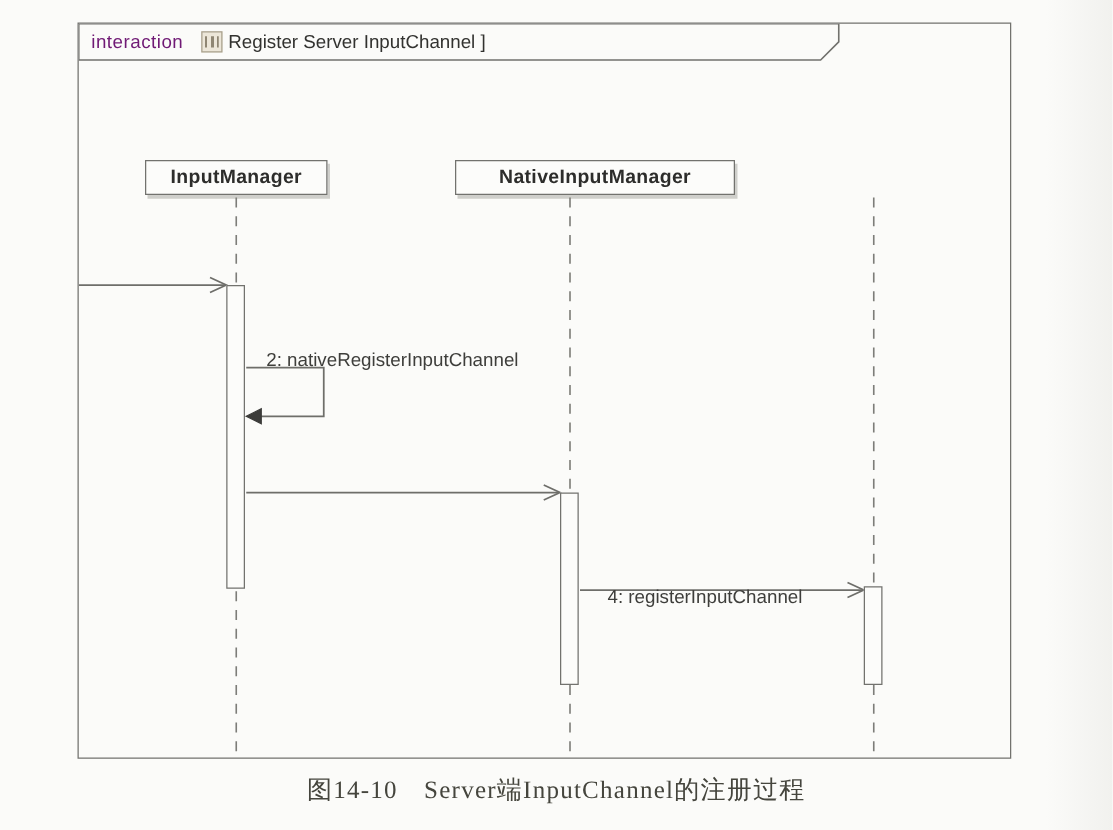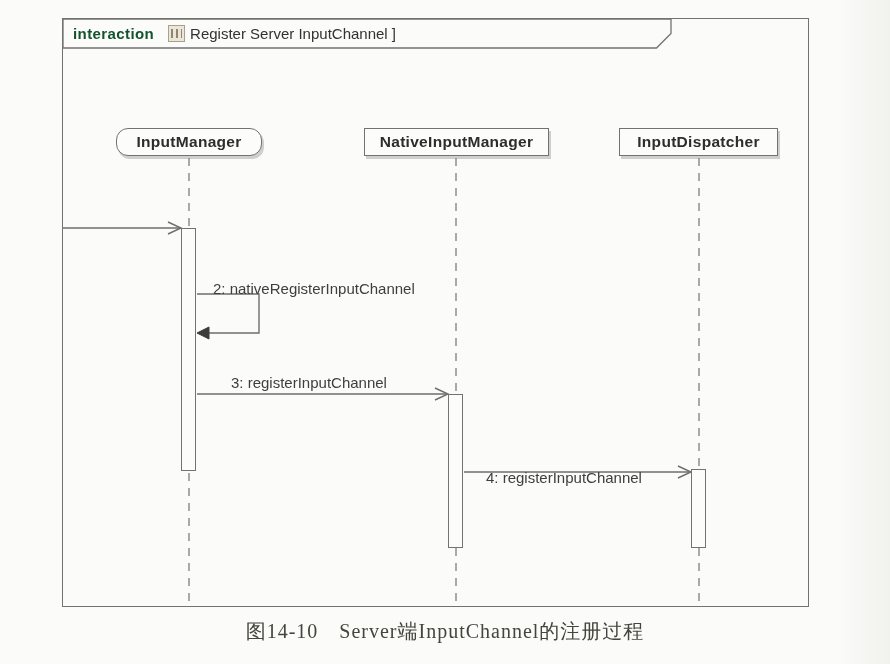--- a/index.html
+++ b/index.html
@@ -11,36 +11,36 @@
   }
   .frame{
     position:absolute;left:62px;top:18px;width:745px;height:587px;
     border:1.4px solid #72726e;box-sizing:content-box;background:transparent;
   }
   .overlay{position:absolute;left:0;top:0;width:745px;height:587px;}
   .frame-title{
     position:absolute;left:10px;top:4px;height:21px;
     display:flex;align-items:center;font-size:15px;color:#32322f;white-space:nowrap;
   }
-  .frame-title .kw{font-weight:bold;letter-spacing:.4px;margin-right:9px;color:#14532d;text-align:right;}
+  .frame-title .kw{font-weight:normal;letter-spacing:.4px;margin-right:9px;color:#701a75;text-align:right;}
   .ref-icon{
     display:inline-block;width:15px;height:15px;margin:0 5px;vertical-align:middle;
     border:1px solid #a8a08c;background:#ece6d8;
     background-image:repeating-linear-gradient(90deg,#8f8673 0 2px,transparent 2px 5px);
     background-size:11px 9px;background-position:2px 3px;background-repeat:no-repeat;
   }
   .lifeline-head{
     position:absolute;top:109px;height:28px;box-sizing:border-box;
     border:1.2px solid #72726e;background:#fcfcfa;
     box-shadow:2px 3px 0 rgba(125,125,118,.35);
     display:flex;align-items:center;justify-content:center;
     font-weight:bold;font-size:15.5px;letter-spacing:.3px;color:#2d2d2b;
   }
-  .head-im{left:53px;width:146px;border-radius:12px;}
-  .head-nim{left:301px;width:185px;}
+  .head-im{left:53px;width:146px;}
+  .head-nim{left:301px;width:224px;}
   .head-id{left:556px;width:159px;}
   .activation{
     position:absolute;width:15px;box-sizing:border-box;
     border:1.2px solid #72726e;background:#fcfcfa;
   }
   .act-im{left:118px;top:209px;height:243px;}
   .act-nim{left:385px;top:375px;height:154px;}
   .act-id{left:628px;top:450px;height:79px;}
   .msg-label{
     position:absolute;font-size:15px;color:#3e3e3b;white-space:nowrap;line-height:18px;
@@ -86,27 +86,23 @@
     <span class="ref-icon"></span>
     <span>Register Server InputChannel ]</span>
   </div>
 
   <div class="lifeline-head head-im">
     <span>InputManager</span>
   </div>
   <div class="lifeline-head head-nim">
     <span>NativeInputManager</span>
   </div>
-  <div class="lifeline-head head-id">
-    <span>InputDispatcher</span>
-  </div>
 
   <div class="activation act-im"></div>
   <div class="activation act-nim"></div>
   <div class="activation act-id"></div>
 
   <div class="msg-label lbl-2">2: nativeRegisterInputChannel</div>
-  <div class="msg-label lbl-3">3: registerInputChannel</div>
   <div class="msg-label lbl-4">4: registerInputChannel</div>
 
 </div>
 
 <div class="caption">图14-10　Server端InputChannel的注册过程</div>
 
 </body></html>

